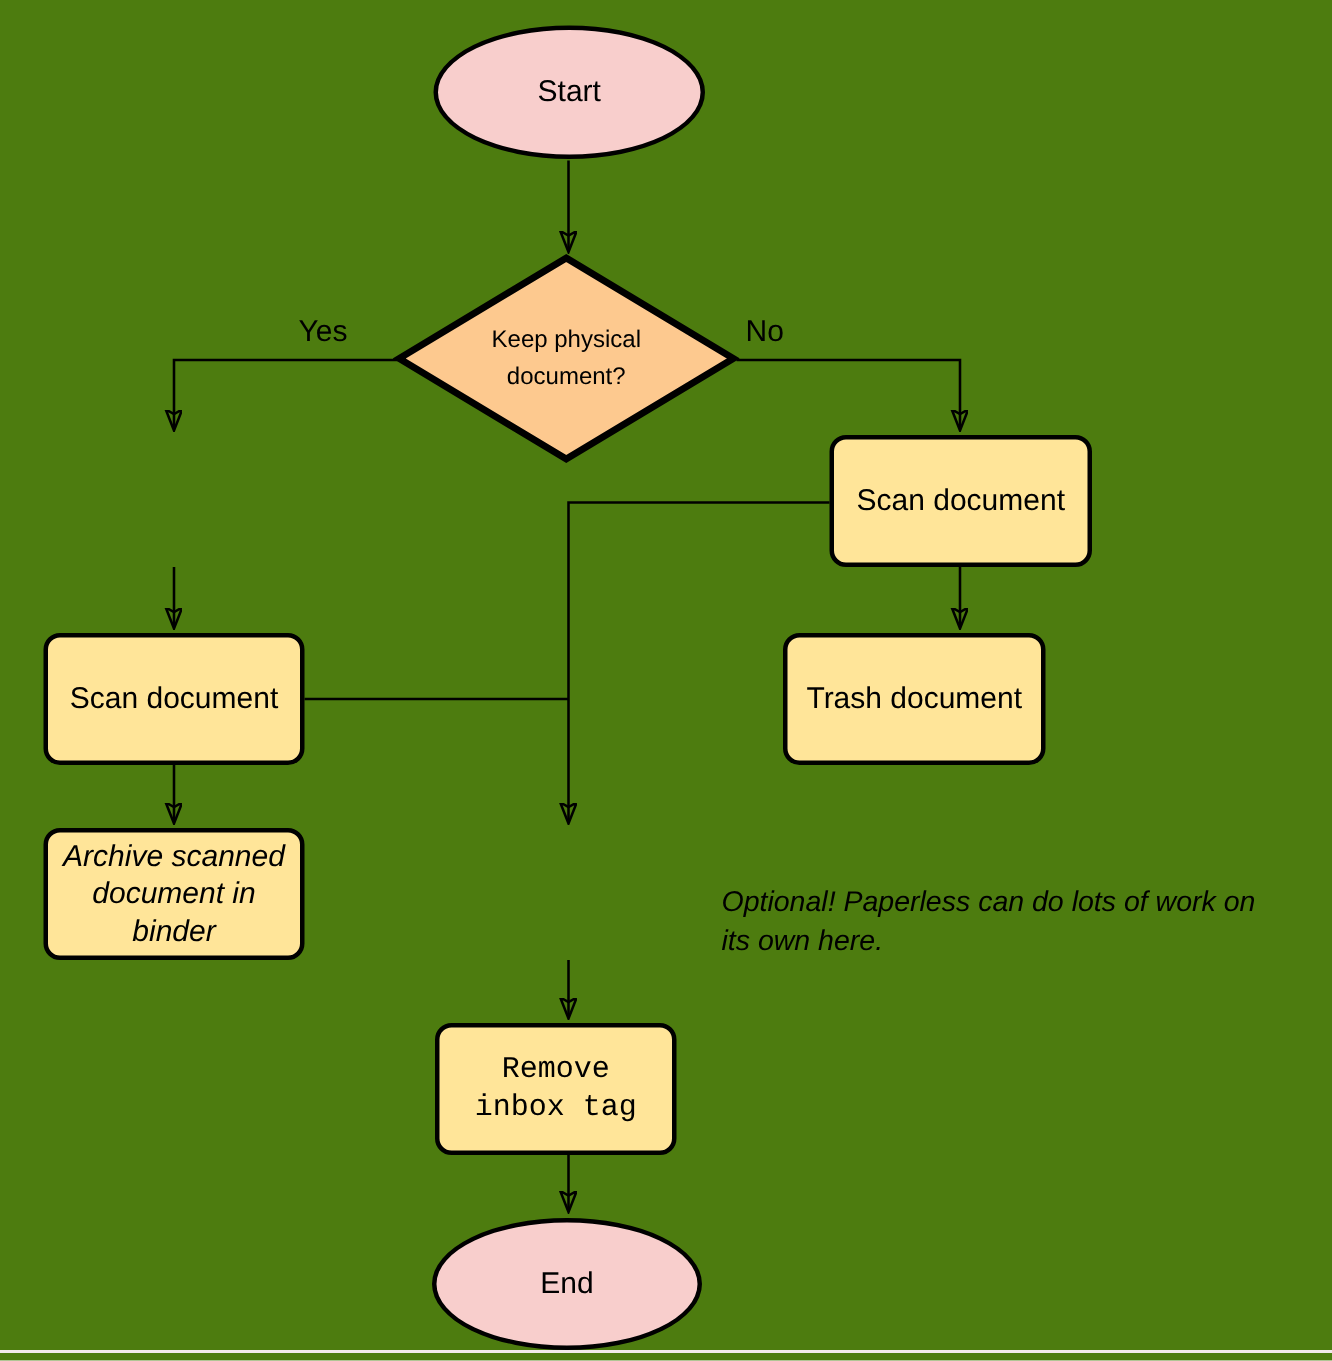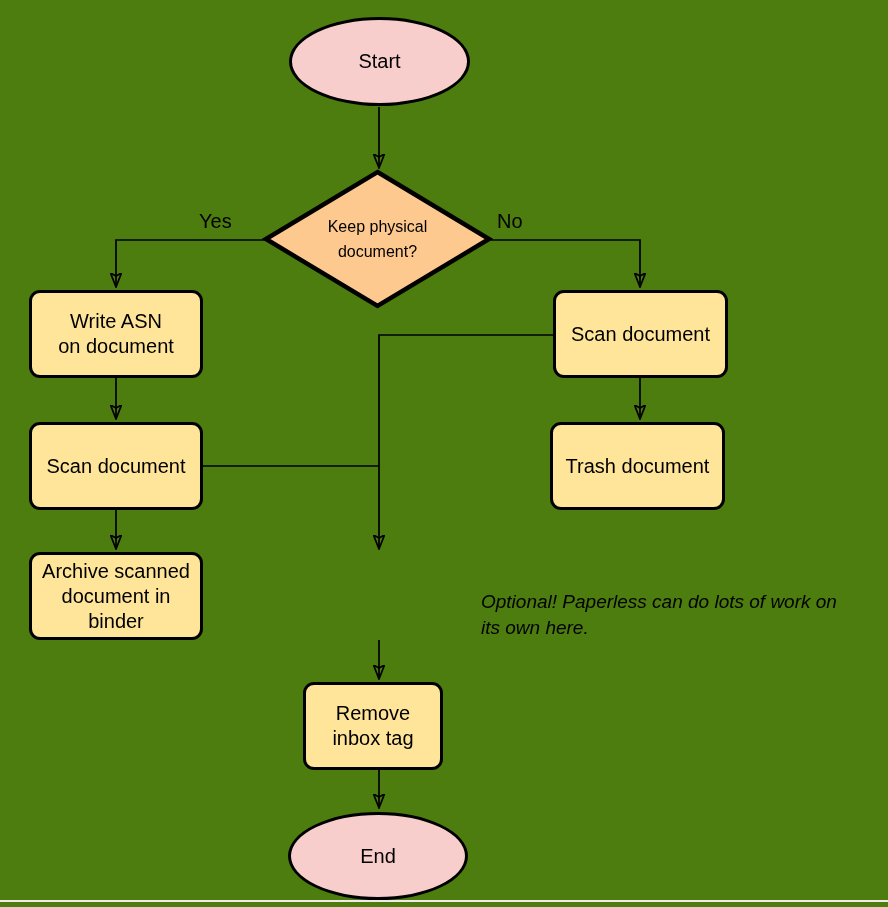--- a/index.html
+++ b/index.html
@@ -87,25 +87,25 @@
     position: absolute;
     left: 0; top: 900px;
     width: 888px; height: 2px;
     background: #f2eaea;
   }
 
   
   .n-start        { left: 289px; top: 17px;  width: 181px; height: 89px; }
   .n-write-asn    { left: 29px;  top: 290px; width: 174px; height: 88px; }
   .n-scan-left    { left: 29px;  top: 422px; width: 174px; height: 88px; }
-  .n-archive      { left: 29px;  top: 552px; width: 174px; height: 88px; }
+  .n-archive      { left: 29px;  top: 552px; width: 174px; height: 88px; font-style: italic; }
   .n-scan-right   { left: 553px; top: 290px; width: 175px; height: 88px; }
-  .n-trash        { left: 550px; top: 422px; width: 175px; height: 88px; border-radius: 11px; }
+  .n-trash        { left: 522px; top: 422px; width: 175px; height: 88px; border-radius: 11px; }
   .n-tagging      { left: 290px; top: 552px; width: 176px; height: 88px; }
-  .n-remove-inbox { left: 303px; top: 682px; width: 140px; height: 88px; }
+  .n-remove-inbox { left: 290px; top: 682px; width: 161px; height: 88px; font-family: Liberation Mono, monospace; }
   .n-end          { left: 288px; top: 812px; width: 180px; height: 88px; }
 
   .l-yes { left: 199px; top: 209px; width: 56px; }
   .l-no  { left: 497px; top: 209px; width: 48px; }
 </style>
 </head>
 <body>
 
 <div class="canvas">
 
@@ -132,24 +132,20 @@
   </div>
 
   <div class="decision-wrap">
     <svg width="231" height="142" viewBox="0 0 231 142">
       <polygon points="115.5,4 227,71 115.5,138 4,71" fill="#FDC98F" stroke="#000000" stroke-width="4.5" stroke-linejoin="miter"></polygon>
     </svg>
     <div class="decision-label">Keep physical
 document?</div>
   </div>
 
-  <div class="node process n-write-asn">
-    <span>Write ASN
-on document</span>
-  </div>
 
   <div class="node process n-scan-left">
     <span>Scan document</span>
   </div>
 
   <div class="node process n-archive">
     <span>Archive scanned
 document in
 binder</span>
   </div>

